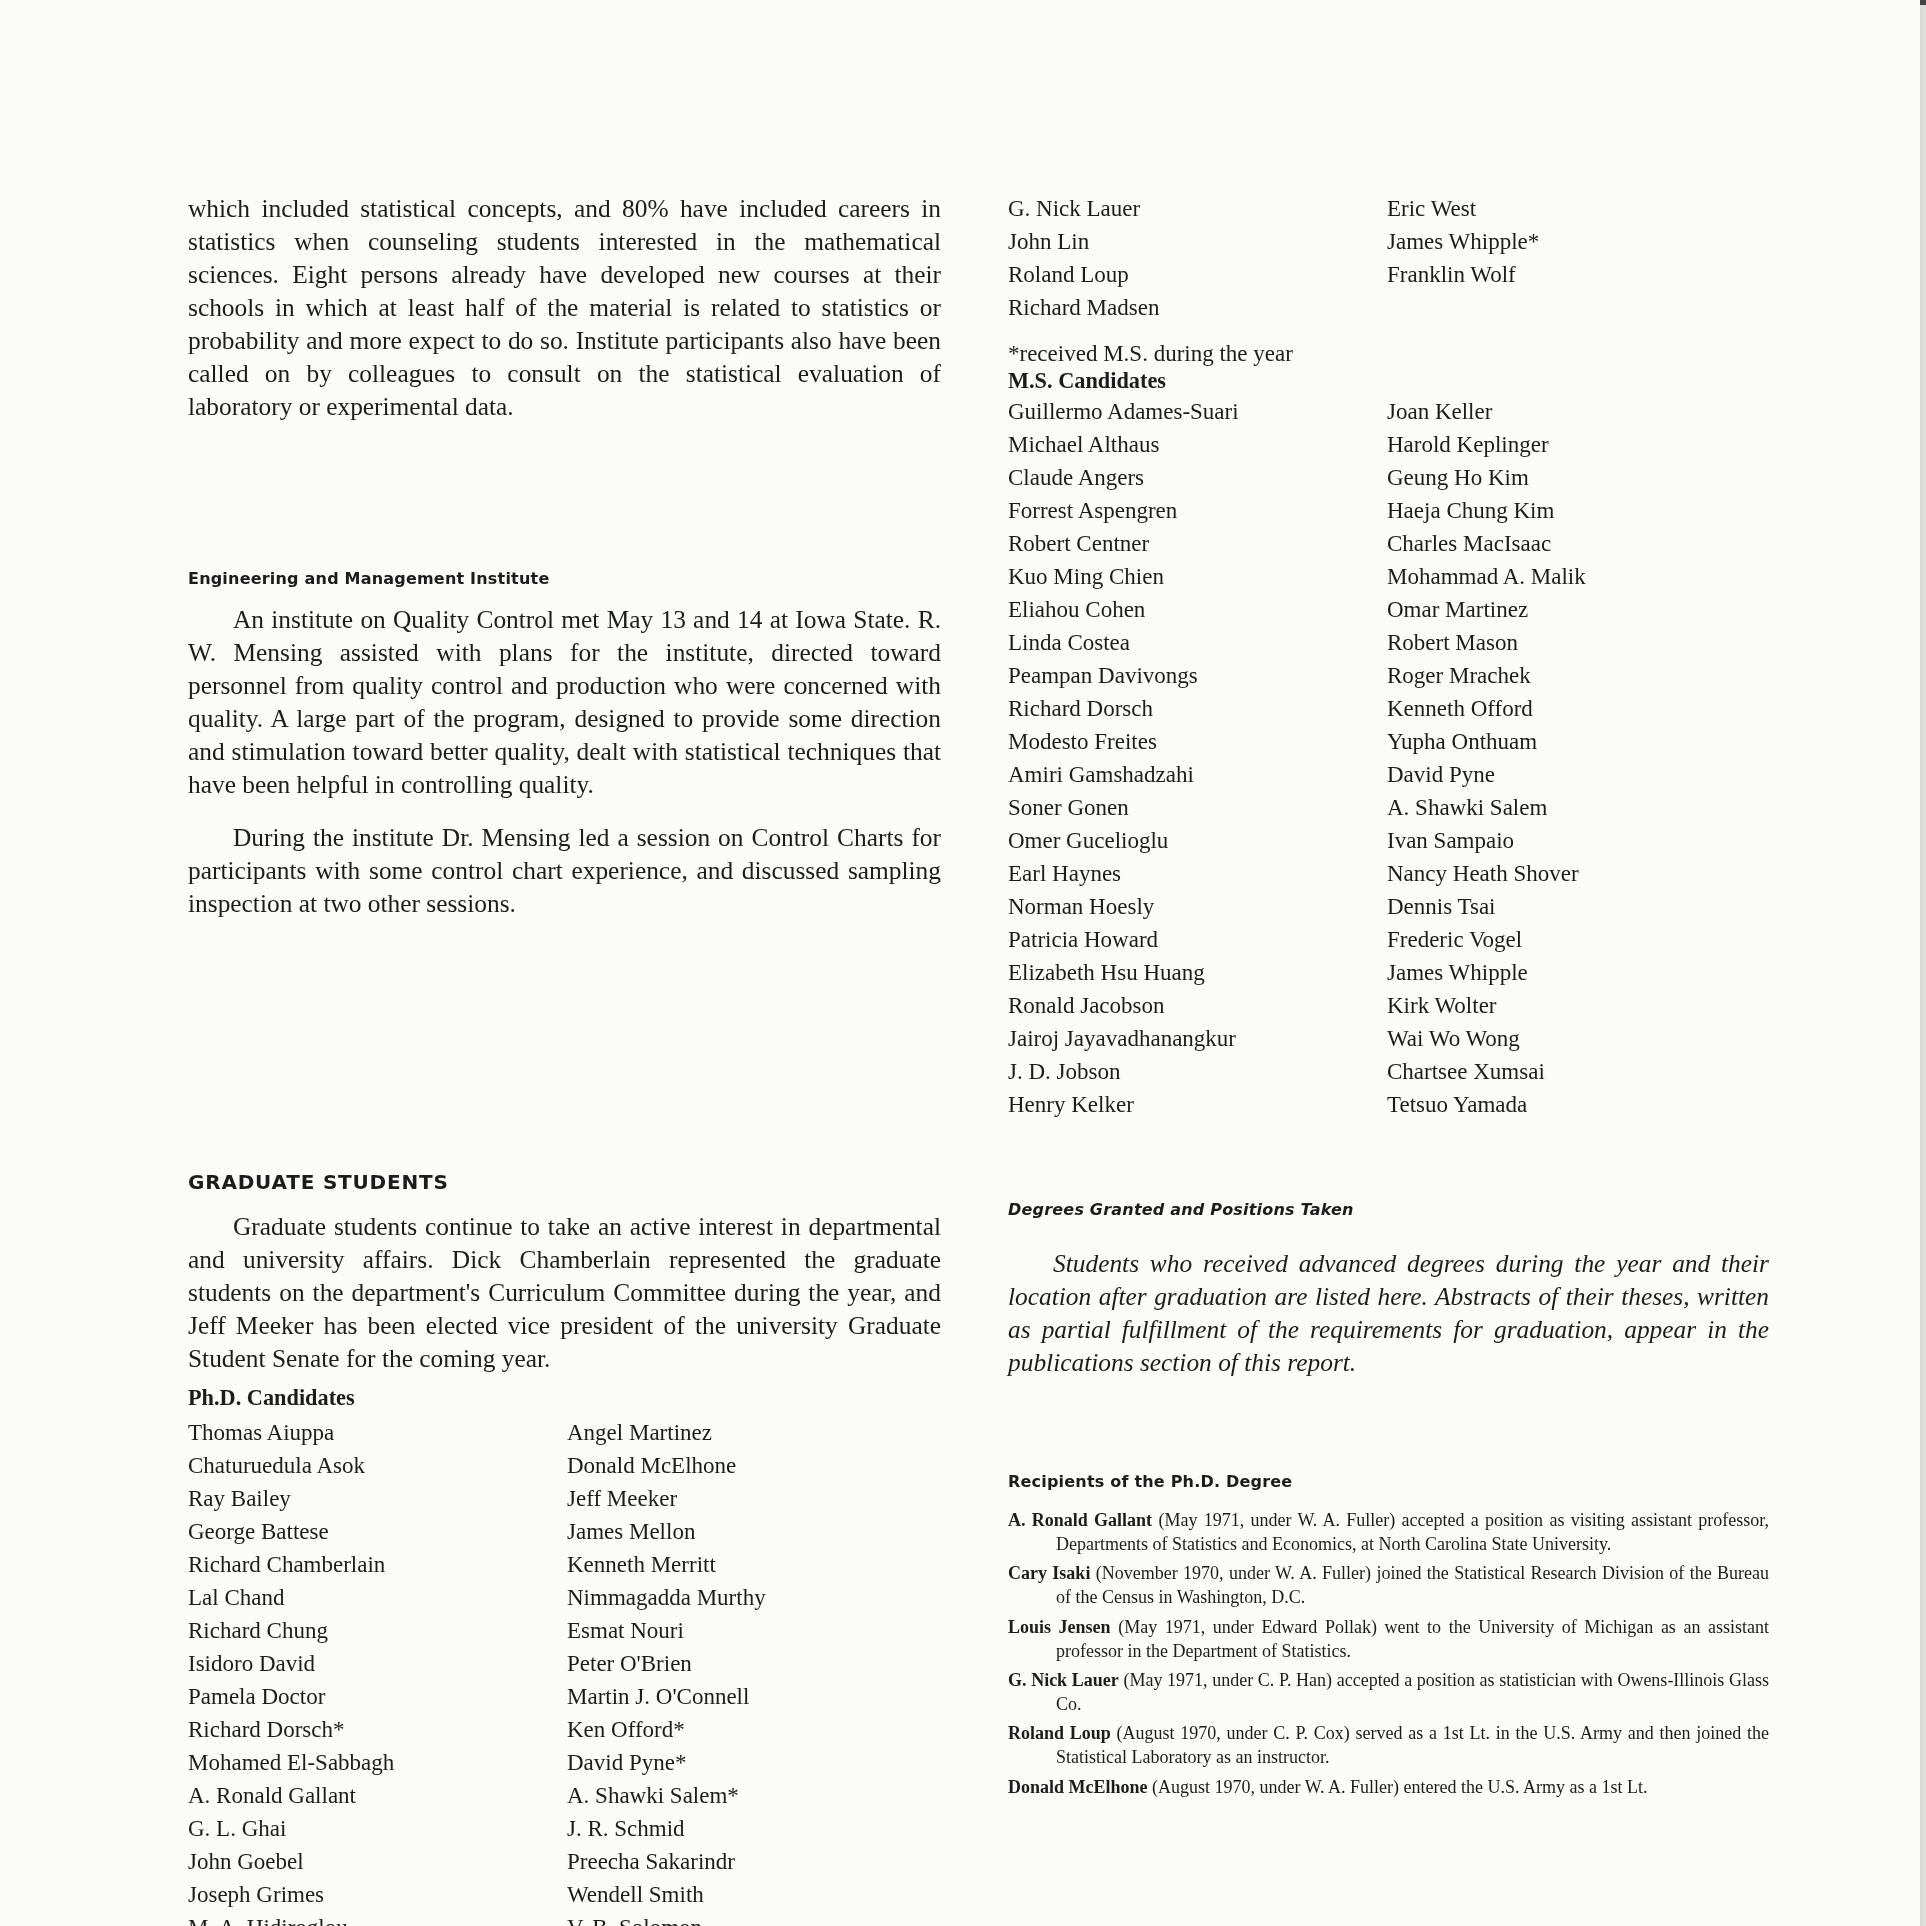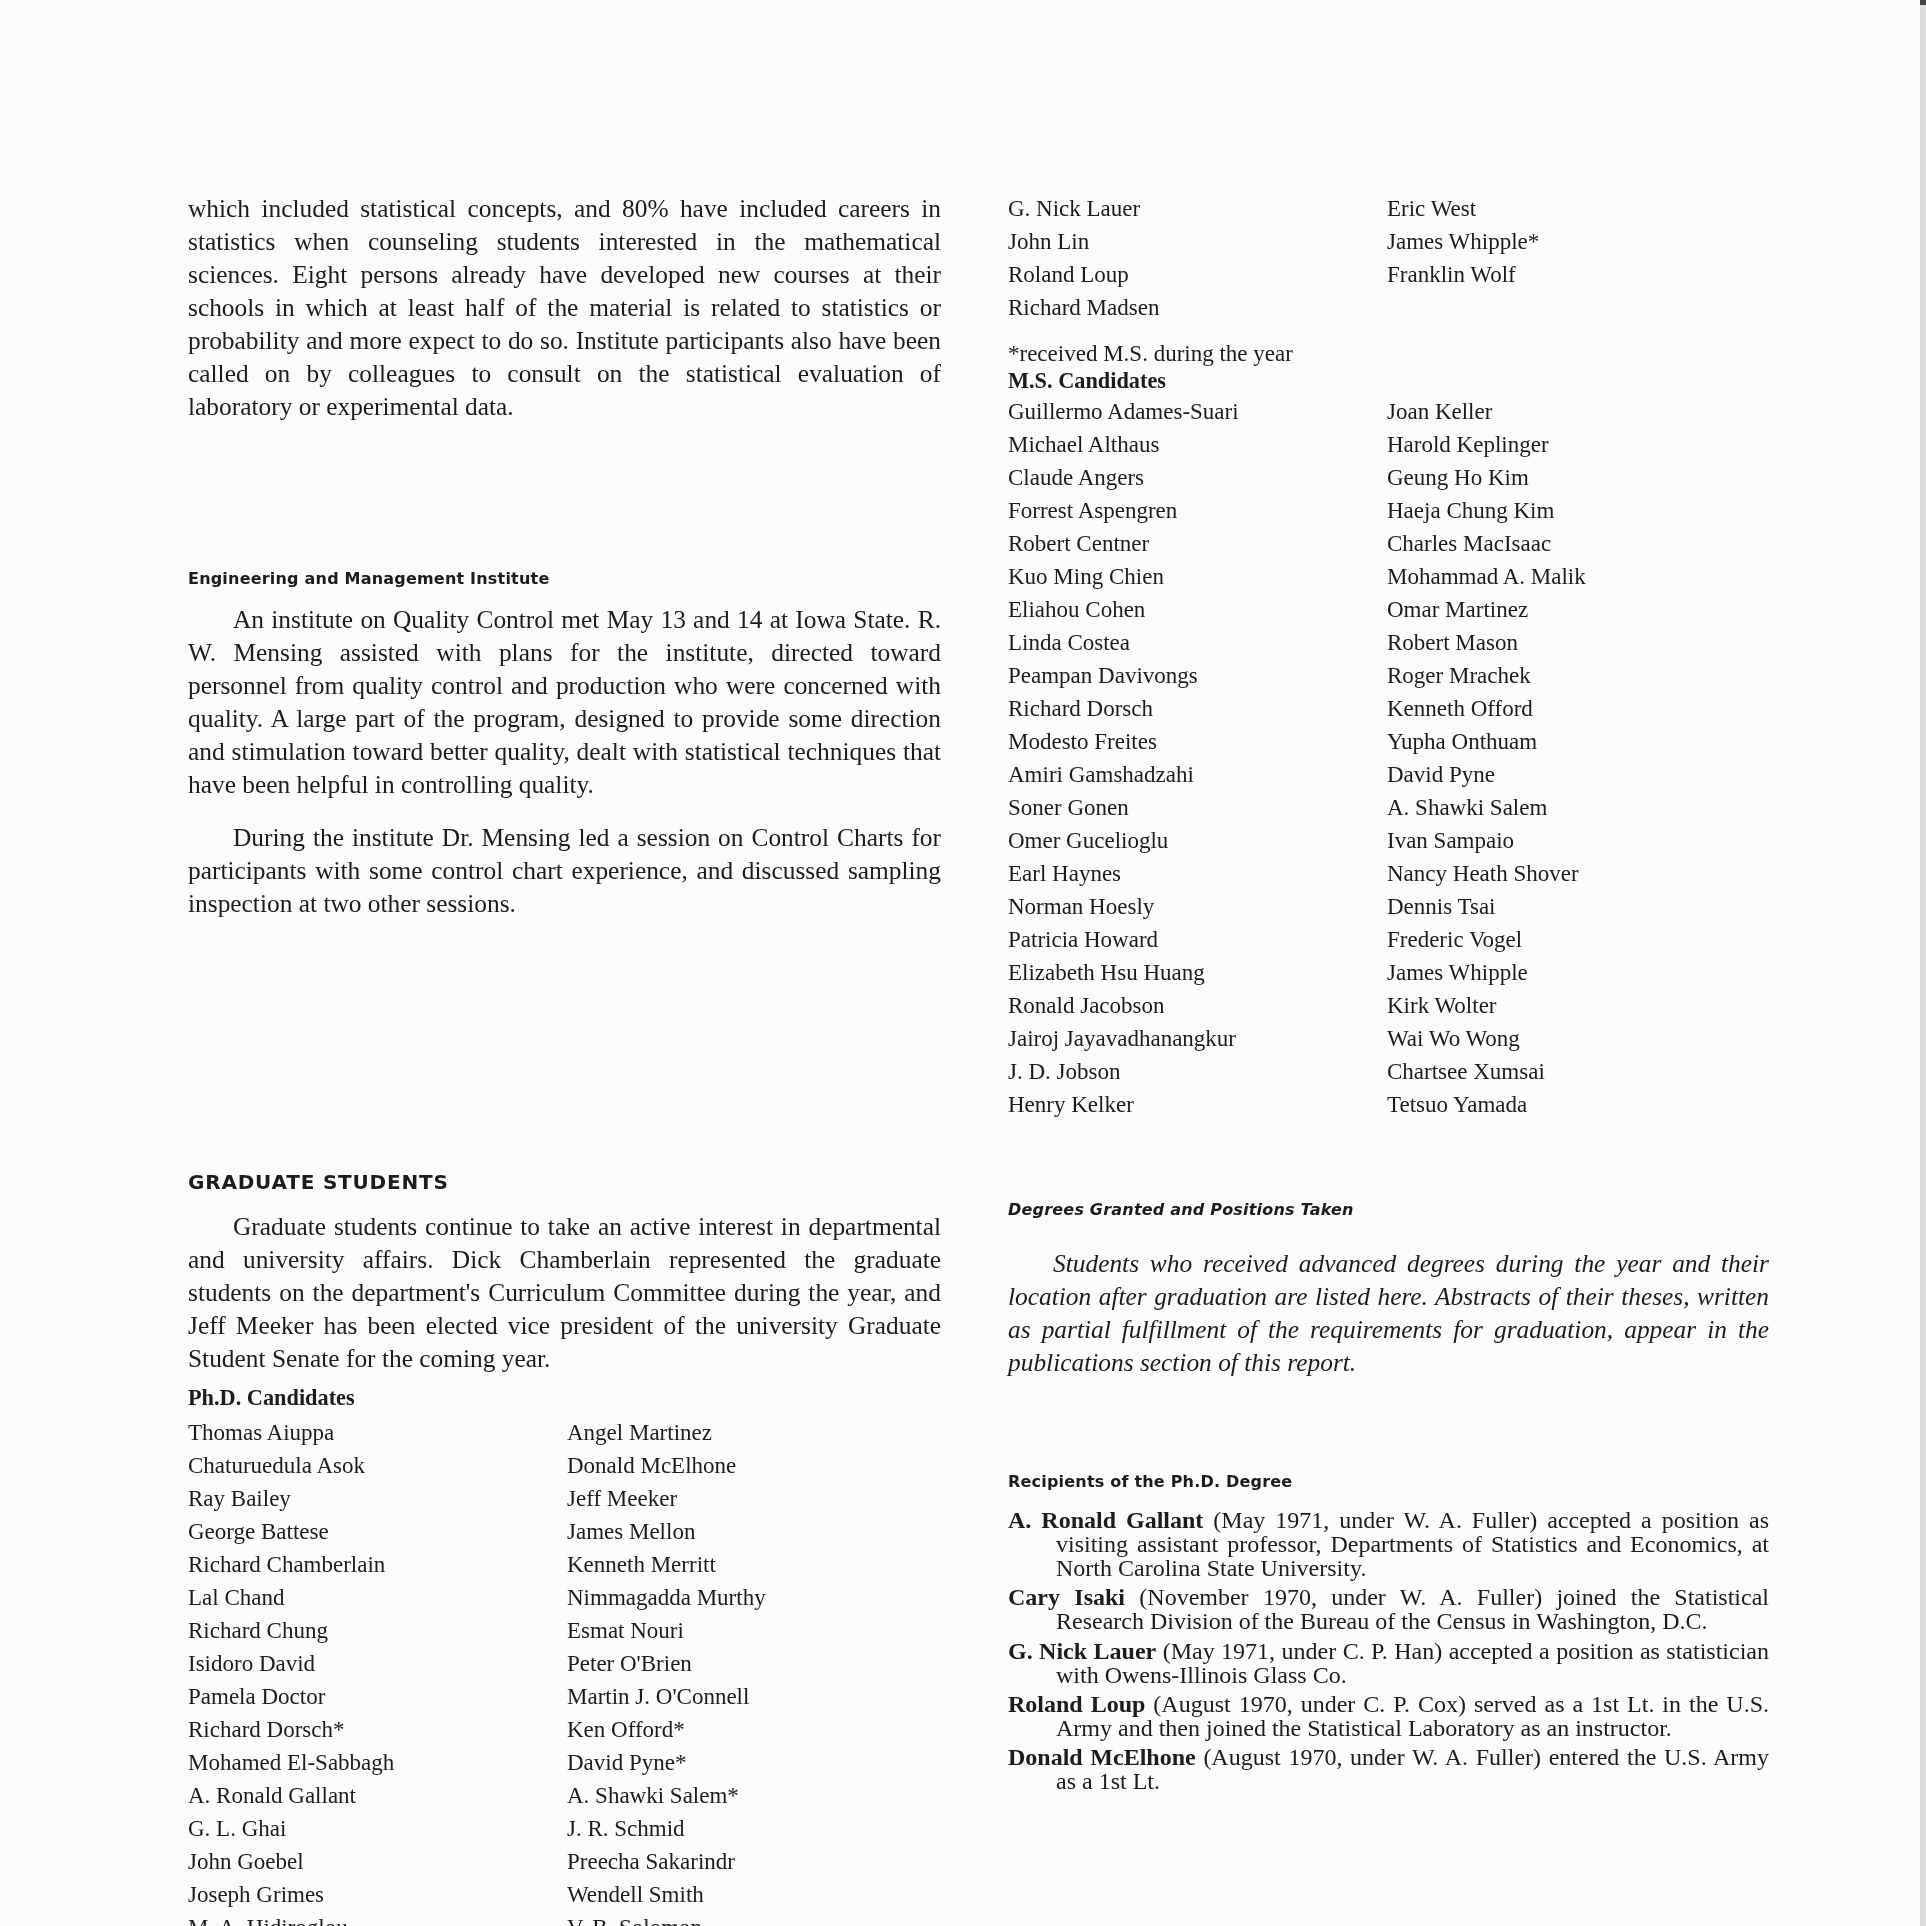--- a/index.html
+++ b/index.html
@@ -26,21 +26,21 @@
     h2.sec {
       margin: 0; font-family: "DejaVu Sans", "Liberation Sans", sans-serif;
       font-weight: bold; font-size: 16px; letter-spacing: 0.2px; line-height: 31px;
     }
     h2.major { font-size: 20px; letter-spacing: 0.8px; }
     h3.sub { margin: 0; font-size: 22.3px; font-weight: bold; line-height: 27px; }
     .names { display: grid; grid-template-columns: 379px 385px; }
     .names-r { display: grid; grid-template-columns: 379px 381px; }
     .names .name, .names-r .name { font-size: 23px; line-height: 33px; white-space: nowrap; }
     .footnote { font-size: 23px; line-height: 27px; }
-    .recip { margin: 0 0 5.4px 0; font-size: 24px; line-height: 24px; padding-left: 48px; text-indent: -48px; text-align: justify; text-align-last: left; }
+    .recip { margin: 0 0 5.4px 0; font-size: 18px; line-height: 24px; padding-left: 48px; text-indent: -48px; text-align: justify; text-align-last: left; }
     .recip b { font-weight: bold; }
   </style>
 </head>
 <body>
 
 <div class="edge-strip"></div>
 <div class="edge-top"></div>
 
 <div class="col col-left">
   <div class="abs" style="top:192px;">
@@ -170,19 +170,20 @@
   <div class="abs" style="top:1194px;font-style:italic;">
     <h2 class="sec">Degrees Granted and Positions Taken</h2>
     <p class="body indent" style="margin-top:22px;">Students who received advanced degrees during the year and their location after graduation are listed here. Abstracts of their theses, written as partial fulfillment of the requirements for graduation, appear in the publications section of this report.</p>
   </div>
 
   <div class="abs" style="top:1466px;">
     <h2 class="sec">Recipients of the Ph.D. Degree</h2>
     <div id="recipients" style="margin-top:10.8px;">
         <p class="recip"><b>A. Ronald Gallant</b> <span>(May 1971, under W. A. Fuller) accepted a position as visiting assistant professor, Departments of Statistics and Economics, at North Carolina State University.</span></p>
         <p class="recip"><b>Cary Isaki</b> <span>(November 1970, under W. A. Fuller) joined the Statistical Research Division of the Bureau of the Census in Washington, D.C.</span></p>
+        <p class="recip"><b>Louis Jensen</b> <span>(May 1971, under Edward Pollak) went to the University of Michigan as an assistant professor in the Department of Statistics.</span></p>
         <p class="recip"><b>G. Nick Lauer</b> <span>(May 1971, under C. P. Han) accepted a position as statistician with Owens-Illinois Glass Co.</span></p>
         <p class="recip"><b>Roland Loup</b> <span>(August 1970, under C. P. Cox) served as a 1st Lt. in the U.S. Army and then joined the Statistical Laboratory as an instructor.</span></p>
         <p class="recip"><b>Donald McElhone</b> <span>(August 1970, under W. A. Fuller) entered the U.S. Army as a 1st Lt.</span></p>
       </div>
   </div>
 </div>
 
 
 </body></html>

